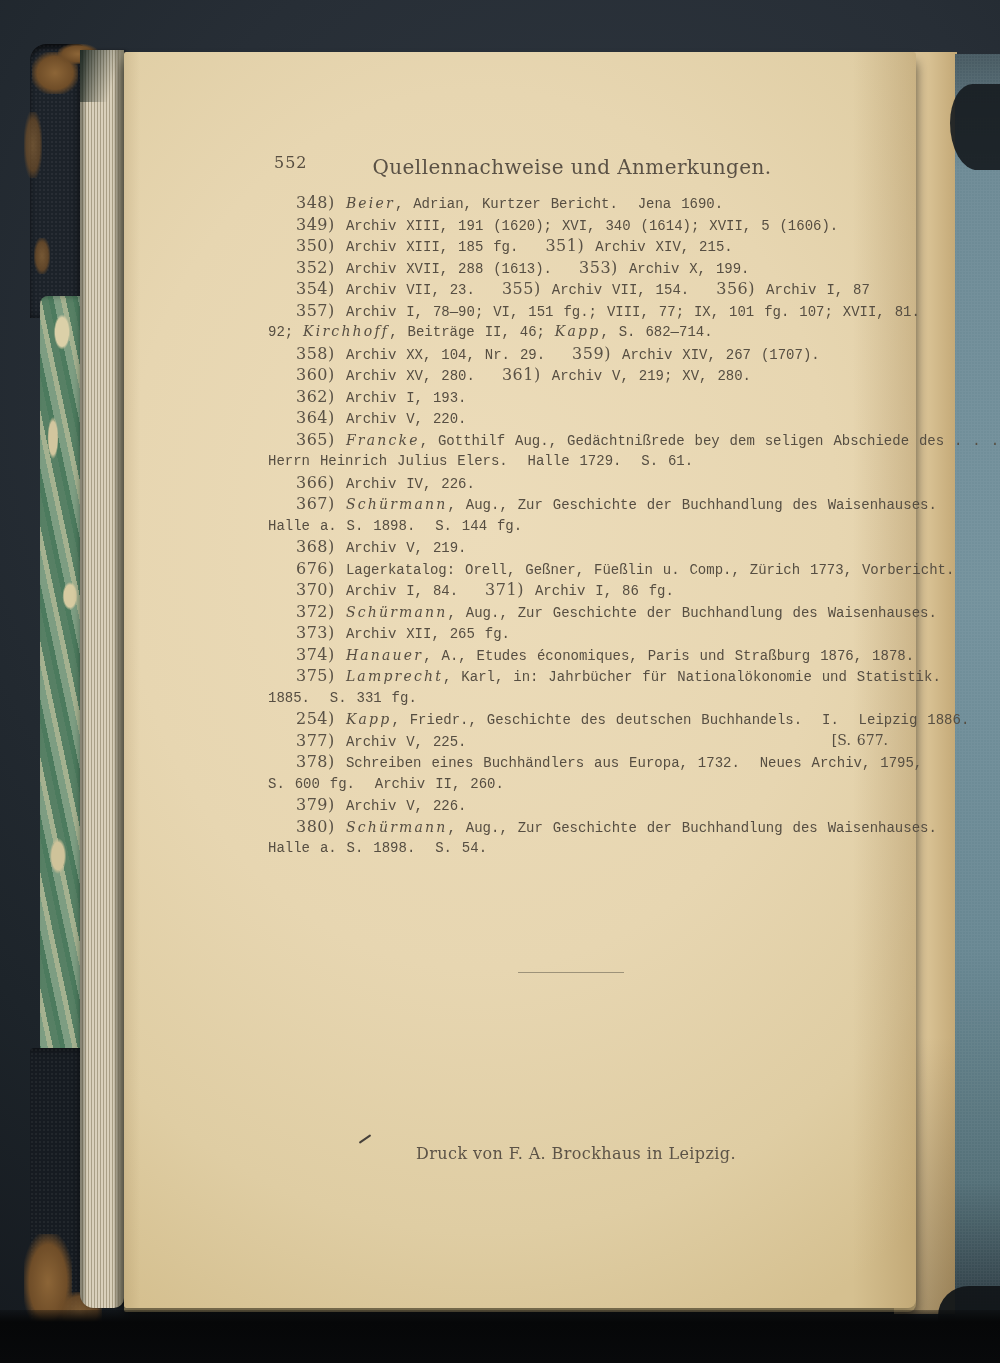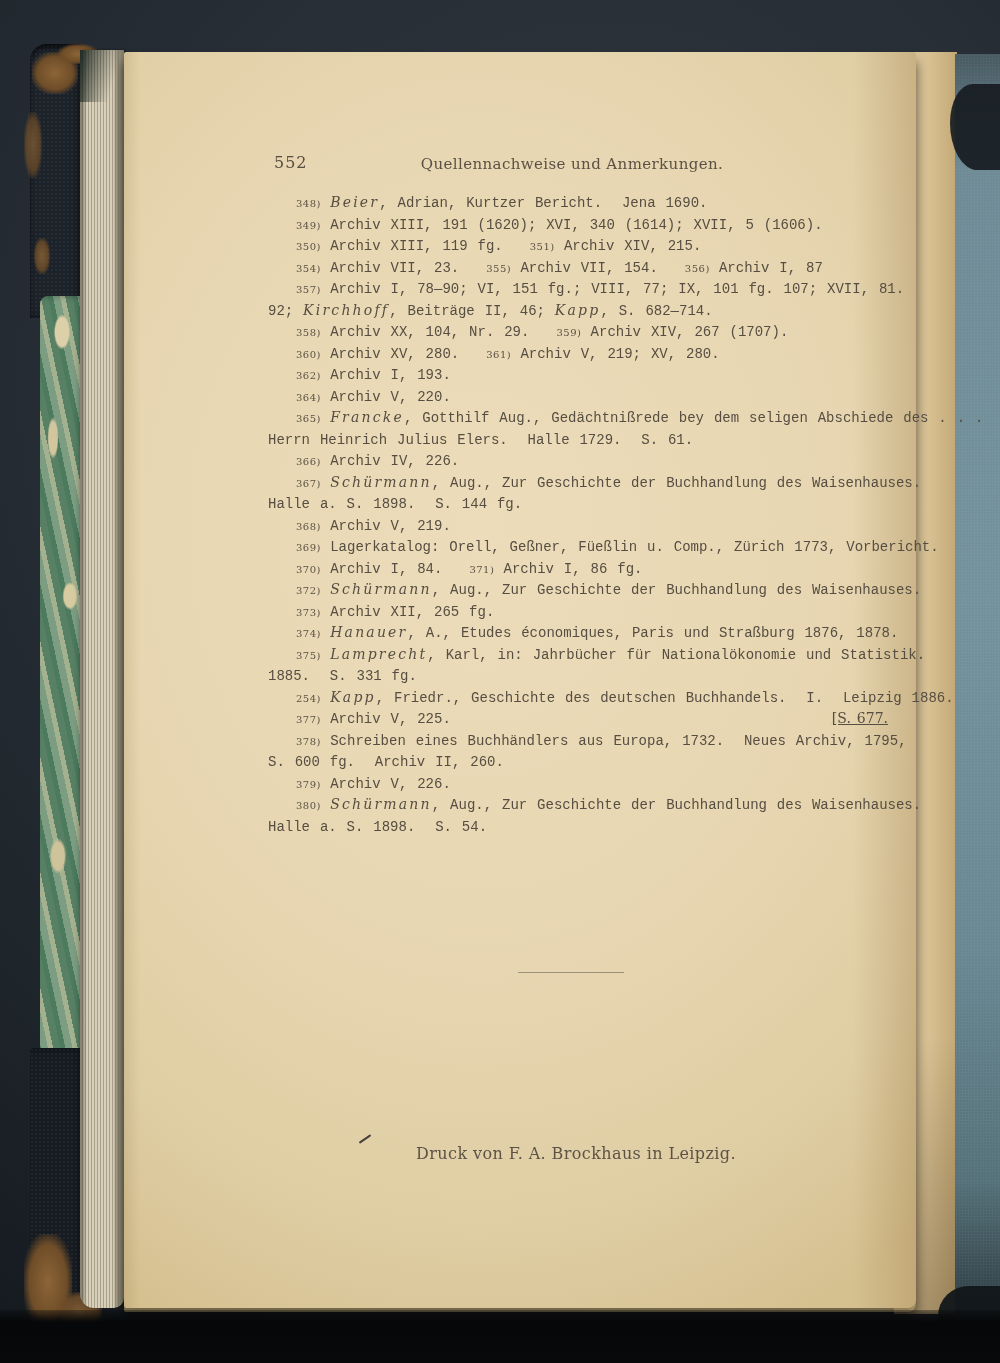--- a/index.html
+++ b/index.html
@@ -58,32 +58,32 @@
   .page{left:124px;top:52px;width:792px;height:1256px;
     background:
       linear-gradient(90deg, rgba(120,90,45,.14) 0, rgba(120,90,45,0) 16px),
       linear-gradient(90deg, rgba(0,0,0,0) 92%, rgba(150,115,60,.3) 100%),
       radial-gradient(ellipse 90% 70% at 45% 38%, #ecdcba 0%, #e7d6b1 50%, #dfcda3 80%, #d5c090 100%);
     border-radius:2px 3px 8px 2px;
     box-shadow:0 4px 0 rgba(203,178,122,.55), 0 10px 12px rgba(0,0,0,.6);}
   .page *{position:absolute;}
 
   .pagenum{left:150px;top:101px;font-size:16px;color:#574e41;letter-spacing:1px;text-align:center;}
-  .title{left:140px;top:103px;width:616px;text-align:center;font-size:15px;letter-spacing:.4px;color:#5a5145;}
+  .title{left:140px;top:103px;width:616px;text-align:center;font-size:20px;letter-spacing:.4px;color:#5a5145;}
 
   .notes{left:144px;top:140px;width:624px;}
   .notes *{position:static;}
   .note-line{position:relative;display:block;white-space:nowrap;height:21.5px;line-height:21.5px;
     font-size:14px;color:#564e42;word-spacing:1.5px;}
   .note-line.indent{padding-left:28px;}
-  .fn-num{font-size:10px;letter-spacing:.5px;margin-right:4px;color:#5a5246;}
+  .fn-num{font-size:16px;letter-spacing:.5px;margin-right:4px;color:#5a5246;}
   .author{letter-spacing:2.2px;font-style:italic;}
   .txt{white-space:pre;font-family:Liberation Mono, monospace;}
   .gap{display:inline-block;width:27px;}
-  .catch{position:absolute;right:4px;top:0;text-decoration:underline;}
+  .catch{position:absolute;right:4px;top:0;}
 
   .rule{left:394px;top:920px;width:106px;height:1px;background:#9d9279;}
   .imprint{left:144px;top:1092px;width:616px;text-align:center;font-size:16px;letter-spacing:.4px;color:#5c5347;}
   .pen-mark{left:234px;top:1086px;width:14px;height:2px;background:#46403a;transform:rotate(-35deg);border-radius:2px;}
 
   
   .black-band{left:0;top:1310px;width:1000px;height:53px;
     background:linear-gradient(180deg, rgba(7,8,9,.35) 0, #060708 12px, #08090b 100%);}
 </style>
 </head>
@@ -107,35 +107,36 @@
   <div class="teal-texture"></div>
   <div class="teal-blob-top"></div>
   <div class="teal-blob-bottom"></div>
 
   <div class="page">
     <div class="pagenum">552</div>
     <div class="title">Quellennachweise und Anmerkungen.</div>
     <div class="notes">
         <div class="note-line indent"><span class="fn-num">348) </span><span class="author">Beier</span><span class="txt">, Adrian, Kurtzer Bericht.  Jena 1690.</span></div>
         <div class="note-line indent"><span class="fn-num">349) </span><span class="txt">Archiv XIII, 191 (1620); XVI, 340 (1614); XVII, 5 (1606).</span></div>
-        <div class="note-line indent"><span class="fn-num">350) </span><span class="txt">Archiv XIII, 119 fg.</span><span class="gap"></span><span class="fn-num">351) </span><span class="txt">Archiv XIV, 215.</span></div>
+        <div class="note-line indent"><span class="fn-num">350) </span><span class="txt">Archiv XIII, 185 fg.</span><span class="gap"></span><span class="fn-num">351) </span><span class="txt">Archiv XIV, 215.</span></div>
+        <div class="note-line indent"><span class="fn-num">352) </span><span class="txt">Archiv XVII, 288 (1613).</span><span class="gap"></span><span class="fn-num">353) </span><span class="txt">Archiv X, 199.</span></div>
         <div class="note-line indent"><span class="fn-num">354) </span><span class="txt">Archiv VII, 23.</span><span class="gap"></span><span class="fn-num">355) </span><span class="txt">Archiv VII, 154.</span><span class="gap"></span><span class="fn-num">356) </span><span class="txt">Archiv I, 87</span></div>
         <div class="note-line indent"><span class="fn-num">357) </span><span class="txt">Archiv I, 78—90; VI, 151 fg.; VIII, 77; IX, 101 fg. 107; XVII, 81.</span></div>
         <div class="note-line"><span class="txt">92; </span><span class="author">Kirchhoff</span><span class="txt">, Beiträge II, 46; </span><span class="author">Kapp</span><span class="txt">, S. 682—714.</span></div>
         <div class="note-line indent"><span class="fn-num">358) </span><span class="txt">Archiv XX, 104, Nr. 29.</span><span class="gap"></span><span class="fn-num">359) </span><span class="txt">Archiv XIV, 267 (1707).</span></div>
         <div class="note-line indent"><span class="fn-num">360) </span><span class="txt">Archiv XV, 280.</span><span class="gap"></span><span class="fn-num">361) </span><span class="txt">Archiv V, 219; XV, 280.</span></div>
         <div class="note-line indent"><span class="fn-num">362) </span><span class="txt">Archiv I, 193.</span></div>
         <div class="note-line indent"><span class="fn-num">364) </span><span class="txt">Archiv V, 220.</span></div>
         <div class="note-line indent"><span class="fn-num">365) </span><span class="author">Francke</span><span class="txt">, Gotthilf Aug., Gedächtnißrede bey dem seligen Abschiede des . . .</span></div>
         <div class="note-line"><span class="txt">Herrn Heinrich Julius Elers.  Halle 1729.  S. 61.</span></div>
         <div class="note-line indent"><span class="fn-num">366) </span><span class="txt">Archiv IV, 226.</span></div>
         <div class="note-line indent"><span class="fn-num">367) </span><span class="author">Schürmann</span><span class="txt">, Aug., Zur Geschichte der Buchhandlung des Waisenhauses.</span></div>
         <div class="note-line"><span class="txt">Halle a. S. 1898.  S. 144 fg.</span></div>
         <div class="note-line indent"><span class="fn-num">368) </span><span class="txt">Archiv V, 219.</span></div>
-        <div class="note-line indent"><span class="fn-num">369) </span><span class="txt">Lagerkatalog: Orell, Geßner, Füeßlin u. Comp., Zürich 1773, Vorbericht.</span></div>
+        <div class="note-line indent"><span class="fn-num">676) </span><span class="txt">Lagerkatalog: Orell, Geßner, Füeßlin u. Comp., Zürich 1773, Vorbericht.</span></div>
         <div class="note-line indent"><span class="fn-num">370) </span><span class="txt">Archiv I, 84.</span><span class="gap"></span><span class="fn-num">371) </span><span class="txt">Archiv I, 86 fg.</span></div>
         <div class="note-line indent"><span class="fn-num">372) </span><span class="author">Schürmann</span><span class="txt">, Aug., Zur Geschichte der Buchhandlung des Waisenhauses.</span></div>
         <div class="note-line indent"><span class="fn-num">373) </span><span class="txt">Archiv XII, 265 fg.</span></div>
         <div class="note-line indent"><span class="fn-num">374) </span><span class="author">Hanauer</span><span class="txt">, A., Etudes économiques, Paris und Straßburg 1876, 1878.</span></div>
         <div class="note-line indent"><span class="fn-num">375) </span><span class="author">Lamprecht</span><span class="txt">, Karl, in: Jahrbücher für Nationalökonomie und Statistik.</span></div>
         <div class="note-line"><span class="txt">1885.  S. 331 fg.</span></div>
         <div class="note-line indent"><span class="fn-num">254) </span><span class="author">Kapp</span><span class="txt">, Friedr., Geschichte des deutschen Buchhandels.  I.  Leipzig 1886.</span></div>
         <div class="note-line indent"><span class="fn-num">377) </span><span class="txt">Archiv V, 225.</span><span class="catch">[S. 677.</span></div>
         <div class="note-line indent"><span class="fn-num">378) </span><span class="txt">Schreiben eines Buchhändlers aus Europa, 1732.  Neues Archiv, 1795,</span></div>
         <div class="note-line"><span class="txt">S. 600 fg.  Archiv II, 260.</span></div>

